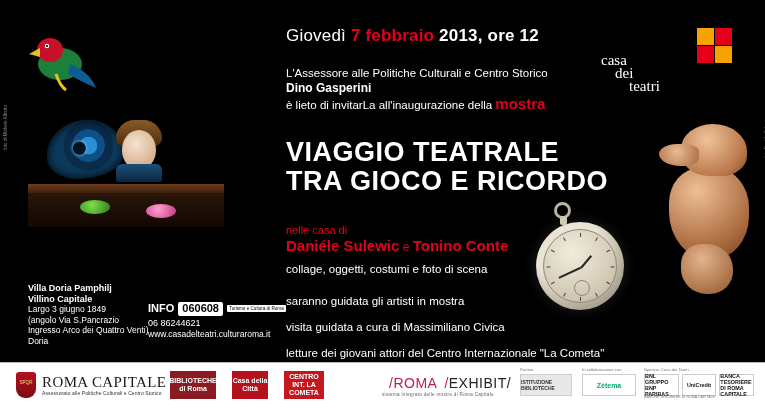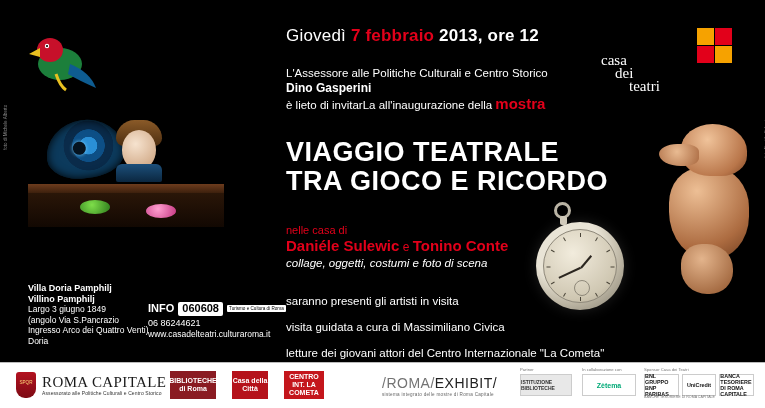--- a/index.html
+++ b/index.html
@@ -63,21 +63,21 @@
 
   
   .artists {
     position: absolute; left: 286px; top: 222px;
     color: #e2001a; font-size: 12px; line-height: 16px;
   }
   .artists .a1 { font-size: 11px; }
   .artists .a2 { font-size: 15px; font-weight: bold; }
   .artists .a2 .e { font-weight: normal; font-size: 12px; }
   .artists .a3 {
-    color: #ffffff; font-style: italic; font-size: 11.5px; 
+    color: #ffffff; font-size: 11.5px; margin-top: 6px;
   }
 
   
   .program {
     position: absolute; left: 286px; top: 288px;
     color: #fff; font-size: 11.5px; line-height: 26px;
   }
 
   
   .venue {
@@ -265,21 +265,21 @@
   }
   .tag-1 { left: 170px; width: 46px; background: #8a1b22; }
   .tag-2 { left: 232px; width: 36px; background: #b5121b; }
   .tag-3 { left: 284px; width: 40px; background: #c4161c; }
 
   .exhibit {
     position: absolute; left: 382px; top: 12px;
     font-size: 14px; color: #222; letter-spacing: .5px;
     font-family: "Liberation Sans", sans-serif;
   }
-  .exhibit .slash { color: #737373; }
+  .exhibit .slash { color: #be185d; margin-left: 7px; }
   .exhibit .sub {
     font-size: 4.6px; color: #666; letter-spacing: .3px; margin-top: 1px;
   }
 
   .partner-col {
     position: absolute; top: 4px;
     font-size: 4.4px; color: #555; text-align: left;
   }
   .partner-col .hd { font-size: 4.2px; color: #777; margin-bottom: 2px; }
   .pbox {
@@ -336,28 +336,28 @@
 
   <div class="artists">
     <div class="a1">nelle casa di</div>
     <div class="a2">
       <span>Daniéle Sulewic</span><span class="e"> e </span><span>Tonino Conte</span>
     </div>
     <div class="a3">collage, oggetti, costumi e foto di scena</div>
   </div>
 
   <div class="program">
-    <div>saranno presenti gli artisti in visita</div>
+    <div>saranno guidata gli artisti in mostra</div>
     <div>visita guidata a cura di Massimiliano Civica</div>
     <div>letture dei giovani attori del Centro Internazionale "La Cometa"</div>
   </div>
 
   <div class="venue">
     <div class="b">Villa Doria Pamphilj</div>
-    <div class="b">Villino Pamphilj</div>
+    <div class="b">Villino Capitale</div>
     <div>Largo 3 giugno 1849</div>
     <div>(angolo Via S.Pancrazio</div>
     <div>Ingresso Arco dei Quattro Venti)</div>
     <div>Doria</div>
   </div>
 
   <div class="info">
     <div class="info-row">
       <span class="info-label">INFO</span>
       <span class="info-num">060608</span>

